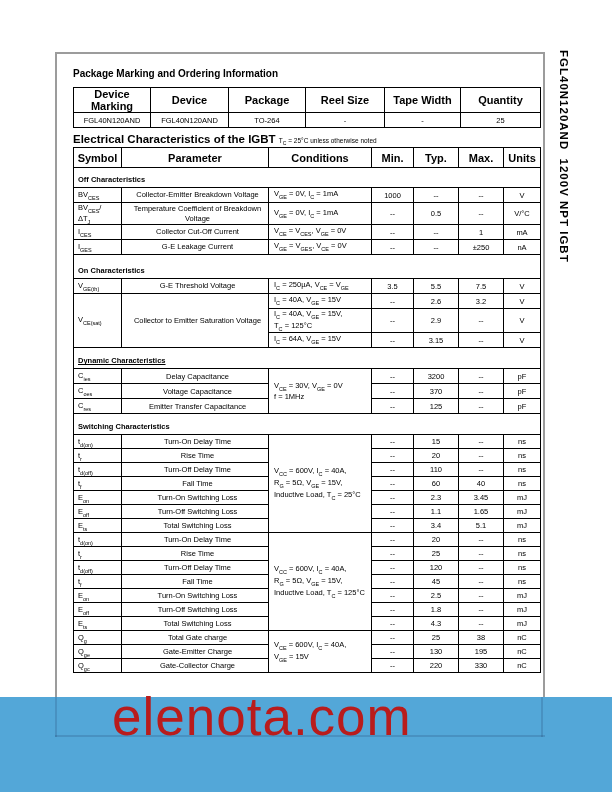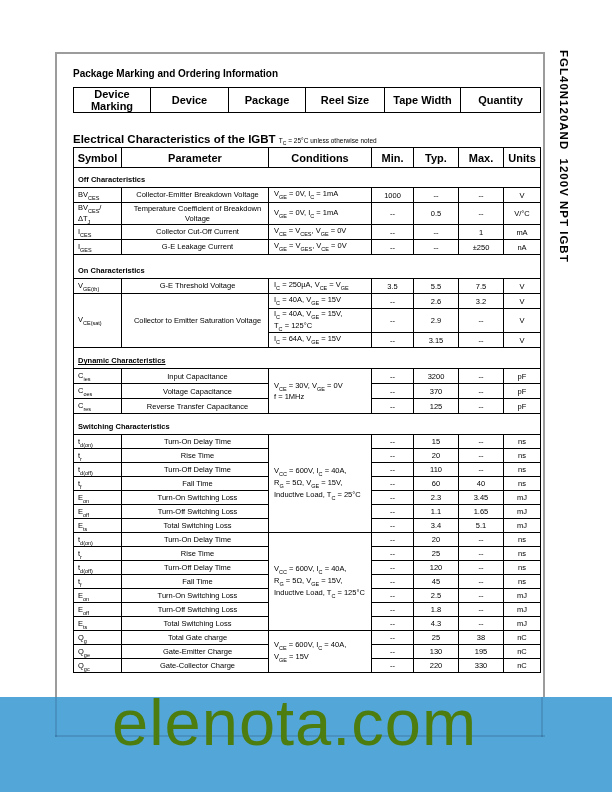--- a/index.html
+++ b/index.html
@@ -32,21 +32,21 @@
   td.band { font-weight:bold; text-align:left; vertical-align:bottom; padding:0 0 3px 4px; }
 
   .footer-left  { position:absolute; left:55px;  top:746px; font-size:7px;   color:#64889e; }
   .footer-page  { position:absolute; left:301px; top:745px; font-size:7px;   font-weight:bold; color:#cfe2ee; }
   .footer-right { position:absolute; left:486px; top:746px; font-size:6.5px; color:#8fb2c6; }
 
   .banner { position:absolute; left:0; top:697px; width:612px; height:95px; background:#53a7d8; }
   .banner-line-v { position:absolute; top:697px; width:2px; height:40px; background:rgba(20,50,90,0.18); }
   .banner-line-h { position:absolute; left:55px; top:735px; width:490px; height:2px; background:rgba(20,50,90,0.18); }
 
-  .watermark { position:absolute; left:112px; top:690px; font-size:65px; letter-spacing:1px; color:#4d7c0f; line-height:1; white-space:nowrap; }
+  .watermark { position:absolute; left:112px; top:690px; font-size:53px; letter-spacing:1px; color:#b91c1c; line-height:1; white-space:nowrap; }
 </style>
 </head>
 <body>
 
 <div id="canvas">
 
   <div class="page-border"></div>
 
   <div class="sidebar-title">FGL40N120AND  1200V NPT IGBT</div>
 
@@ -62,20 +62,28 @@
         <col style="width:80px">
       </colgroup>
     <tbody>
         <tr>
       <th>Device Marking</th>
       <th>Device</th>
       <th>Package</th>
       <th>Reel Size</th>
       <th>Tape Width</th>
       <th>Quantity</th>
+    </tr>
+    <tr>
+      <td>FGL40N120AND</td>
+      <td>FGL40N120AND</td>
+      <td>TO-264</td>
+      <td>-</td>
+      <td>-</td>
+      <td>25</td>
     </tr>
   </tbody>
     </table>
 
   <div class="sec-title" style="top:133px; font-size:11.5px;">
     <span>Electrical Characteristics of the IGBT</span>
     <span class="note">T<sub>C</sub> = 25°C unless otherwise noted</span>
   </div>
 
   <table id="elec-table">
@@ -173,38 +181,38 @@
       <td class="num">3.15</td>
       <td class="num">--</td>
       <td class="num">V</td>
     </tr>
 
     <tr style="height:21px;text-decoration:underline;">
           <td class="band" colspan="7">Dynamic Characteristics</td>
         </tr>
     <tr style="height:15px;">
       <td class="sym">C<sub>ies</sub></td>
-      <td class="par">Input Capacitance</td>
+      <td class="par">Delay Capacitance</td>
       <td class="cond" rowspan="3">V<sub>CE</sub> = 30V, V<sub>GE</sub> = 0V<br>f = 1MHz</td>
       <td class="num">--</td>
       <td class="num">3200</td>
       <td class="num">--</td>
       <td class="num">pF</td>
     </tr>
     <tr style="height:15px;">
       <td class="sym">C<sub>oes</sub></td>
       <td class="par">Voltage Capacitance</td>
       <td class="num">--</td>
       <td class="num">370</td>
       <td class="num">--</td>
       <td class="num">pF</td>
     </tr>
     <tr style="height:15px;">
       <td class="sym">C<sub>res</sub></td>
-      <td class="par">Reverse Transfer Capacitance</td>
+      <td class="par">Emitter Transfer Capacitance</td>
       <td class="num">--</td>
       <td class="num">125</td>
       <td class="num">--</td>
       <td class="num">pF</td>
     </tr>
 
     <tr style="height:21px;">
           <td class="band" colspan="7">Switching Characteristics</td>
         </tr>
     <tr style="height:14px;">

